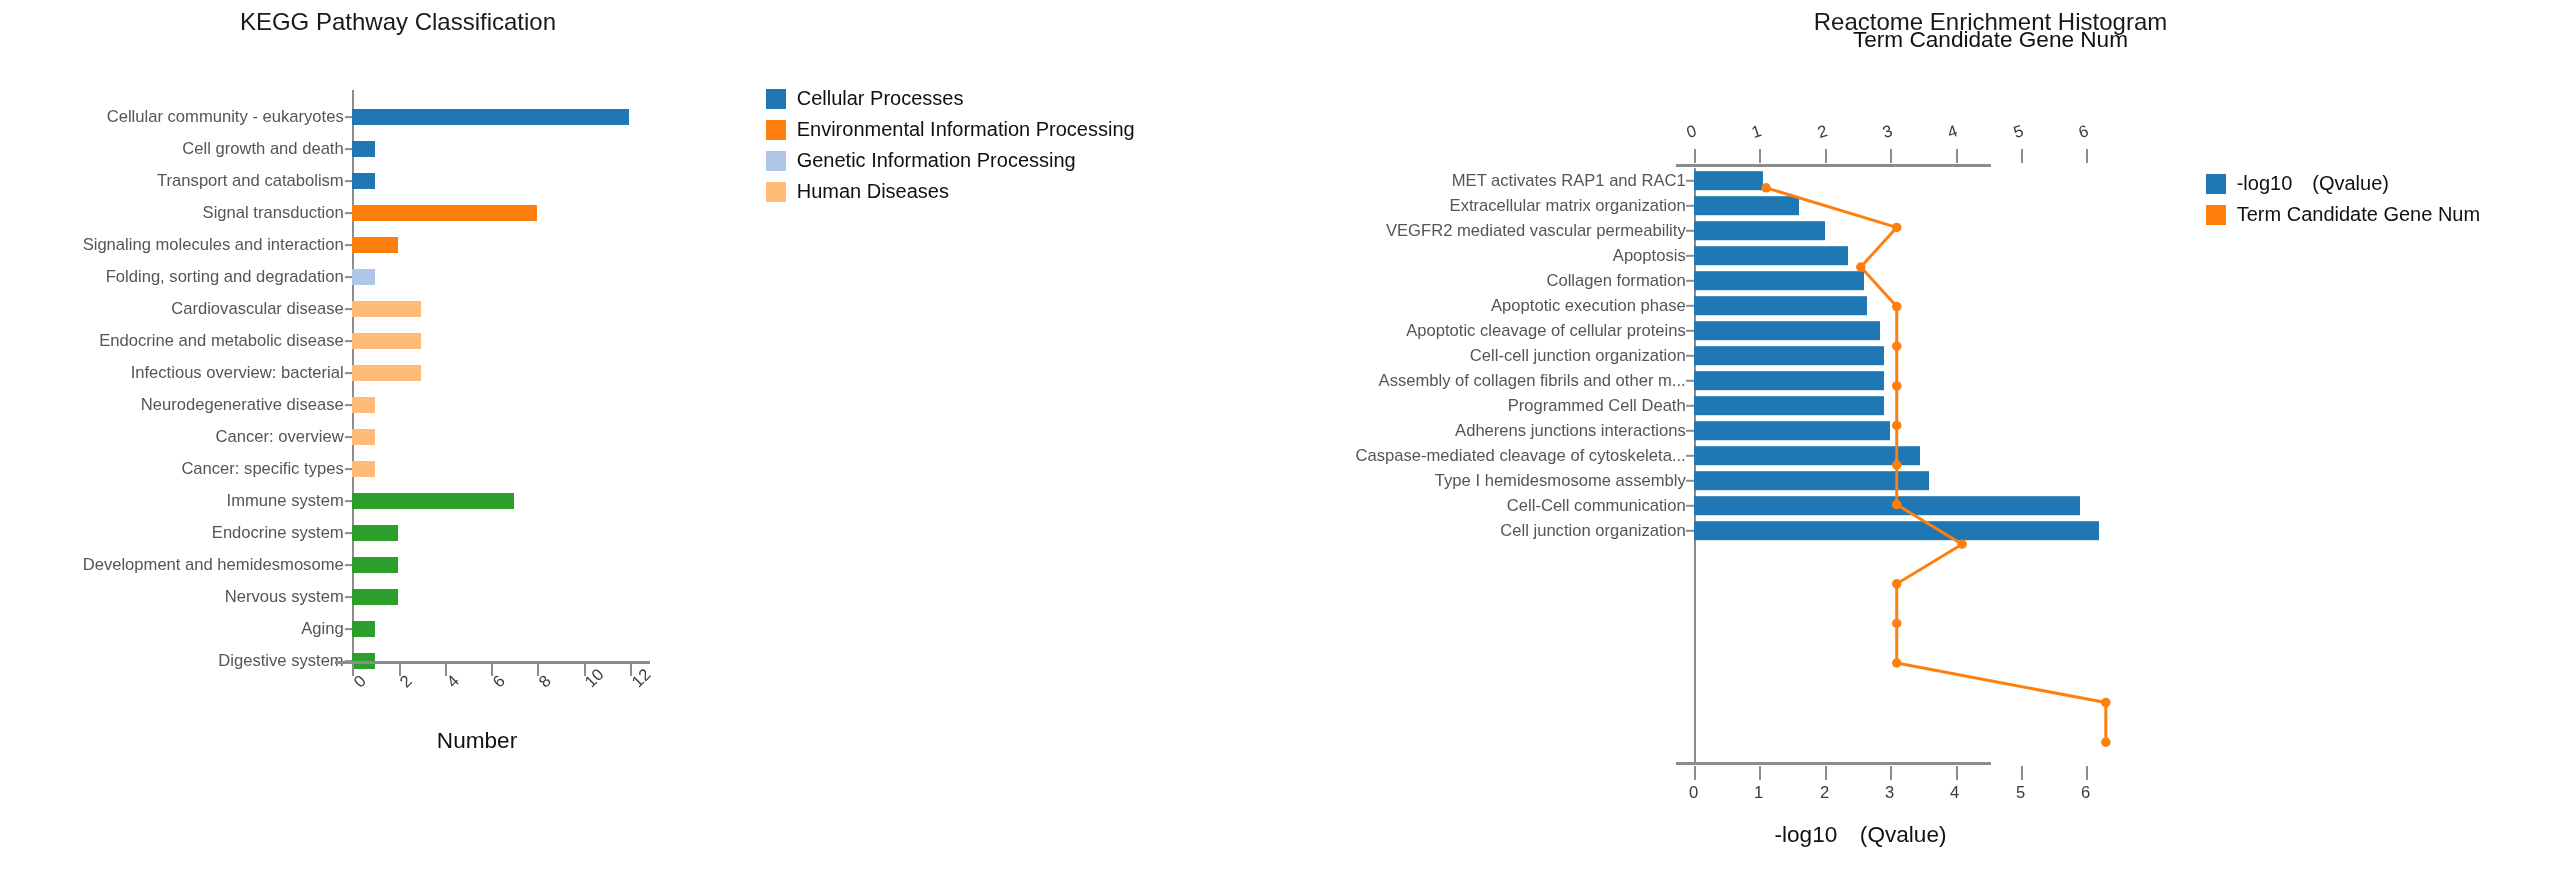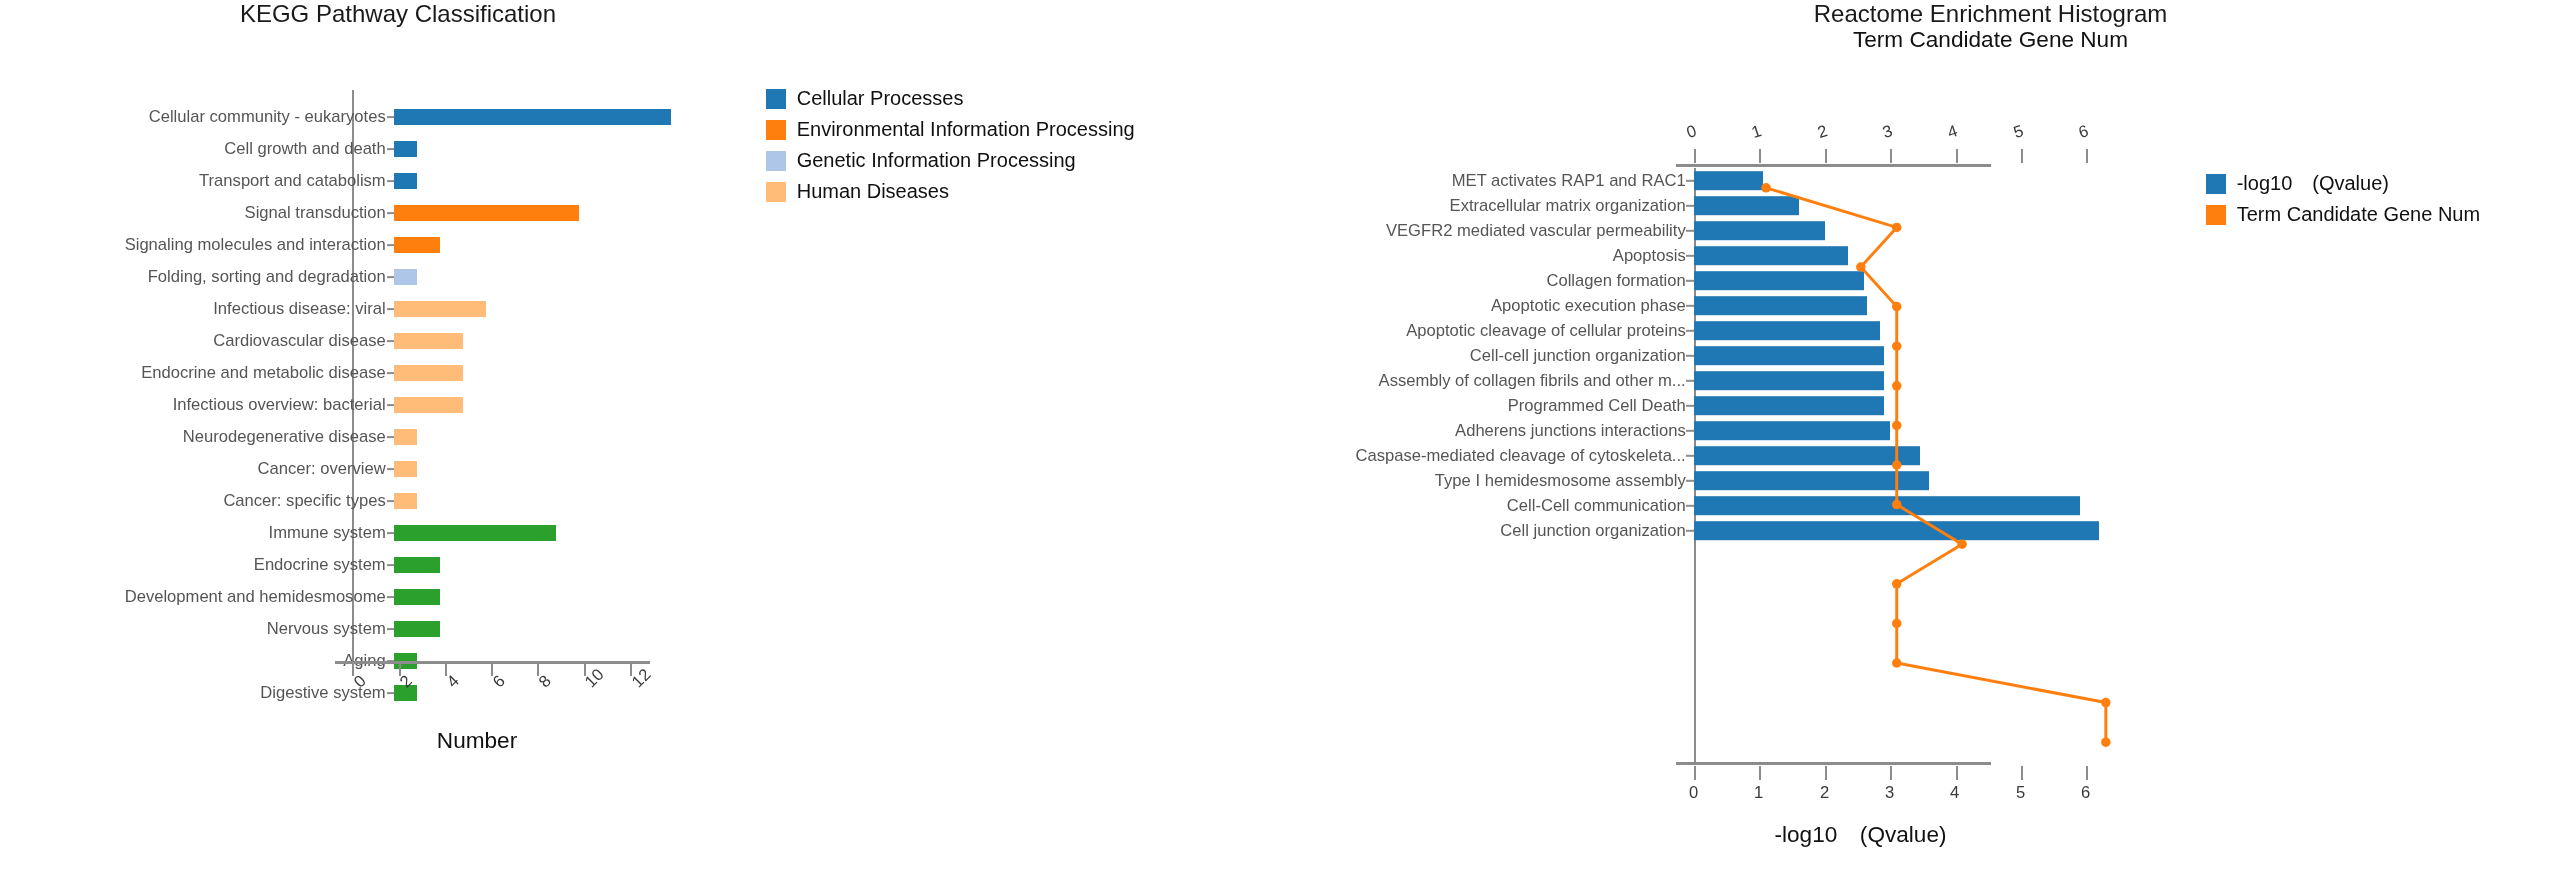--- a/index.html
+++ b/index.html
@@ -1,29 +1,29 @@
 <!DOCTYPE html>
 <html style="font-size:9.5px"><head>
 <meta charset="utf-8">
 <style>
   html,body{margin:0;padding:0;background:#ffffff;}
   body{width:2576px;height:870px;font-family:"Liberation Sans",sans-serif;color:#000;overflow:hidden;}
   .page{position:relative;width:2576px;height:870px;}
 
   
-  .title{font-size:24px;color:#1a1a1a;text-align:center;font-weight:400;}
+  .title{font-size:24px;color:#1a1a1a;text-align:center;font-weight:400;margin-top:8px;}
   .axis-title{font-size:22.6px;color:#111;text-align:center;}
   .tick-label{font-size:16.6px;color:#3a3a3a;}
   .cat-label{font-size:16.6px;color:#555;white-space:nowrap;}
 
   
   #kegg{position:absolute;left:0;top:0;width:1218px;height:870px;}
   #kegg-title{position:absolute;left:71px;top:0px;width:654px;}
   #kegg-plot{position:absolute;left:352px;top:101px;width:333px;height:559px;}
-  .kegg-row{position:relative;height:32px;margin-left:42px;}
+  .kegg-row{position:relative;height:32px;}
   .kegg-lab{position:absolute;right:100%;top:50%;transform:translateY(-50%);
             margin-right:8.3px;text-align:right;}
   .kegg-tick{position:absolute;right:100%;top:50%;transform:translateY(-50%);
              width:7.1px;height:1.8px;background:#8c8c8c;}
   .kegg-bar{position:absolute;left:0;top:50%;transform:translateY(-50%);height:16px;}
   #kegg-yaxis{position:absolute;left:352px;top:90px;width:1.8px;height:573px;background:#8c8c8c;}
   #kegg-xaxis{position:absolute;left:335px;top:661px;width:315px;height:3px;background:#8c8c8c;}
   .kegg-xtick{position:absolute;top:664px;width:1.8px;height:12px;background:#8c8c8c;}
   .kegg-xlab{position:absolute;top:678px;transform:rotate(-45deg);transform-origin:left top;}
   #kegg-xtitle{position:absolute;left:352px;top:728px;width:250px;}
@@ -87,25 +87,20 @@
         </div>
         <div class="kegg-row">
           <div class="kegg-tick"></div>
           <div class="cat-label kegg-lab">Signaling molecules and interaction</div>
           <div class="kegg-bar" style="width: 46px; background: rgb(255, 127, 14);"></div>
         </div>
         <div class="kegg-row">
           <div class="kegg-tick"></div>
           <div class="cat-label kegg-lab">Folding, sorting and degradation</div>
           <div class="kegg-bar" style="width: 23px; background: rgb(174, 199, 232);"></div>
-        </div>
-        <div class="kegg-row">
-          <div class="kegg-tick"></div>
-          <div class="cat-label kegg-lab">Infectious disease: viral</div>
-          <div class="kegg-bar" style="width: 92px; background: rgb(255, 187, 120);"></div>
         </div>
         <div class="kegg-row">
           <div class="kegg-tick"></div>
           <div class="cat-label kegg-lab">Cardiovascular disease</div>
           <div class="kegg-bar" style="width: 69px; background: rgb(255, 187, 120);"></div>
         </div>
         <div class="kegg-row">
           <div class="kegg-tick"></div>
           <div class="cat-label kegg-lab">Endocrine and metabolic disease</div>
           <div class="kegg-bar" style="width: 69px; background: rgb(255, 187, 120);"></div>

